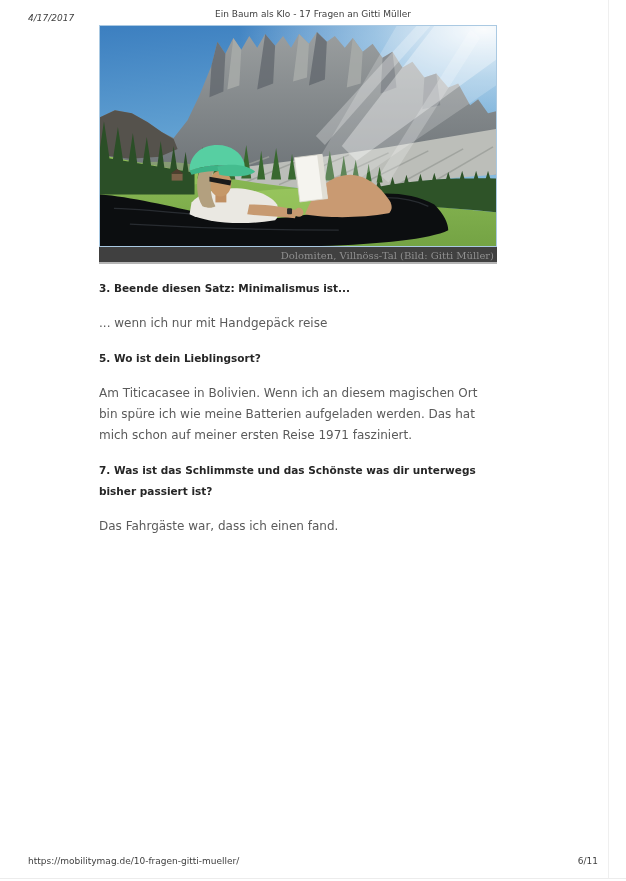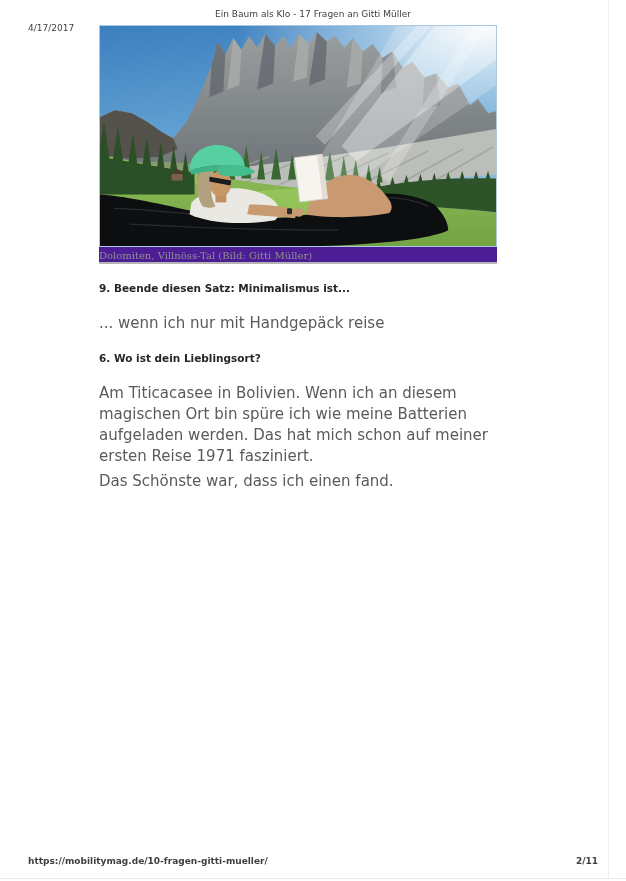--- a/index.html
+++ b/index.html
@@ -4,38 +4,38 @@
 <style>
   html,body{margin:0;padding:0;background:#ffffff;}
   body{width:626px;height:881px;position:relative;overflow:hidden;
        font-family:"DejaVu Sans","Liberation Sans",sans-serif;}
 
   .edge-right{position:absolute;left:608px;top:0;width:1px;height:879px;background:#efefef;}
   .edge-bottom{position:absolute;left:0;top:878px;width:626px;height:1px;background:#ececec;}
 
   .hdr{position:absolute;top:9px;left:28px;right:28px;height:14px;
        font-size:9px;color:#3f3f3f;}
-  .hdr .date{position:absolute;left:0;top:14px;}
+  .hdr .date{position:absolute;left:0;top:4px;font-style:italic;}
   .hdr .title{text-align:center;}
 
   .content{position:absolute;left:99px;top:25px;width:398px;}
 
   figure{margin:0;padding:0;width:398px;}
   .photo{display:block;width:396px;height:220px;border:1px solid #aac9e2;}
   figcaption{box-sizing:border-box;width:398px;height:17px;
        padding:2px 3px 2px 0;line-height:13px;
-       text-align:left;font-family:"DejaVu Serif","Liberation Serif",serif;
-       font-size:10px;color:#8f8f8f;border-bottom:2px solid #b5b5b5;background:#4c1d95;}
+       text-align:right;font-family:"DejaVu Serif","Liberation Serif",serif;
+       font-size:10px;color:#8f8f8f;border-bottom:2px solid #b5b5b5;background:#404040;}
 
   h3{font-size:10.5px;font-weight:bold;color:#262626;line-height:21px;margin:14px 0;}
-  p{font-size:15px;color:#5a5a5a;line-height:21px;margin:4px 0;}
+  p{font-size:12px;color:#5a5a5a;line-height:21px;margin:4px 0;}
 
   .ftr{position:absolute;left:28px;right:28px;top:856px;
        display:flex;justify-content:space-between;
-       font-size:9px;color:#3f3f3f;font-weight:bold;}
+       font-size:9px;color:#3f3f3f;}
 </style>
 </head>
 <body>
 
 <div class="edge-right"></div>
 <div class="edge-bottom"></div>
 
 <div class="hdr">
   <span class="date">4/17/2017</span>
   <div class="title">Ein Baum als Klo - 17 Fragen an Gitti Müller</div>
@@ -125,26 +125,27 @@
         <path fill="#b3a07f" d="M100,146 C96,158 97,172 103,182 C108,184 113,184 116,182 C110,170 110,156 114,146 Z"></path>
         <path fill="#1b1b1b" d="M110,152 L132,156 L131,161 L110,157 Z"></path>
         <path fill="#57cfa2" d="M90,146 C90,130 102,120 118,120 C132,120 142,128 145,138 L146,146 C128,138 106,140 90,146 Z"></path>
         <path fill="#3cb286" d="M90,146 C106,140 128,138 146,146 L146,150 C128,144 106,146 92,150 Z"></path>
         <path fill="#45bd8f" d="M118,142 C132,138 148,140 156,147 C150,152 134,153 120,150 Z"></path>
       </g>
     </svg>
     <figcaption>Dolomiten, Villnöss-Tal (Bild: Gitti Müller)</figcaption>
   </figure>
 
-  <h3>9. Beende diesen Satz: Minimalismus ist...</h3>
+  <h3>3. Beende diesen Satz: Minimalismus ist...</h3>
   <p>... wenn ich nur mit Handgepäck reise</p>
 
-  <h3>6. Wo ist dein Lieblingsort?</h3>
+  <h3>5. Wo ist dein Lieblingsort?</h3>
   <p>Am Titicacasee in Bolivien. Wenn ich an diesem magischen Ort bin spüre ich wie meine Batterien aufgeladen werden. Das hat mich schon auf meiner ersten Reise 1971 fasziniert.</p>
 
-  <p>Das Schönste war, dass ich einen fand.</p>
+  <h3>7. Was ist das Schlimmste und das Schönste was dir unterwegs bisher passiert ist?</h3>
+  <p>Das Fahrgäste war, dass ich einen fand.</p>
 
 </div>
 
 <div class="ftr">
   <span>https://mobilitymag.de/10-fragen-gitti-mueller/</span>
-  <span>2/11</span>
+  <span>6/11</span>
 </div>
 
 </body></html>

